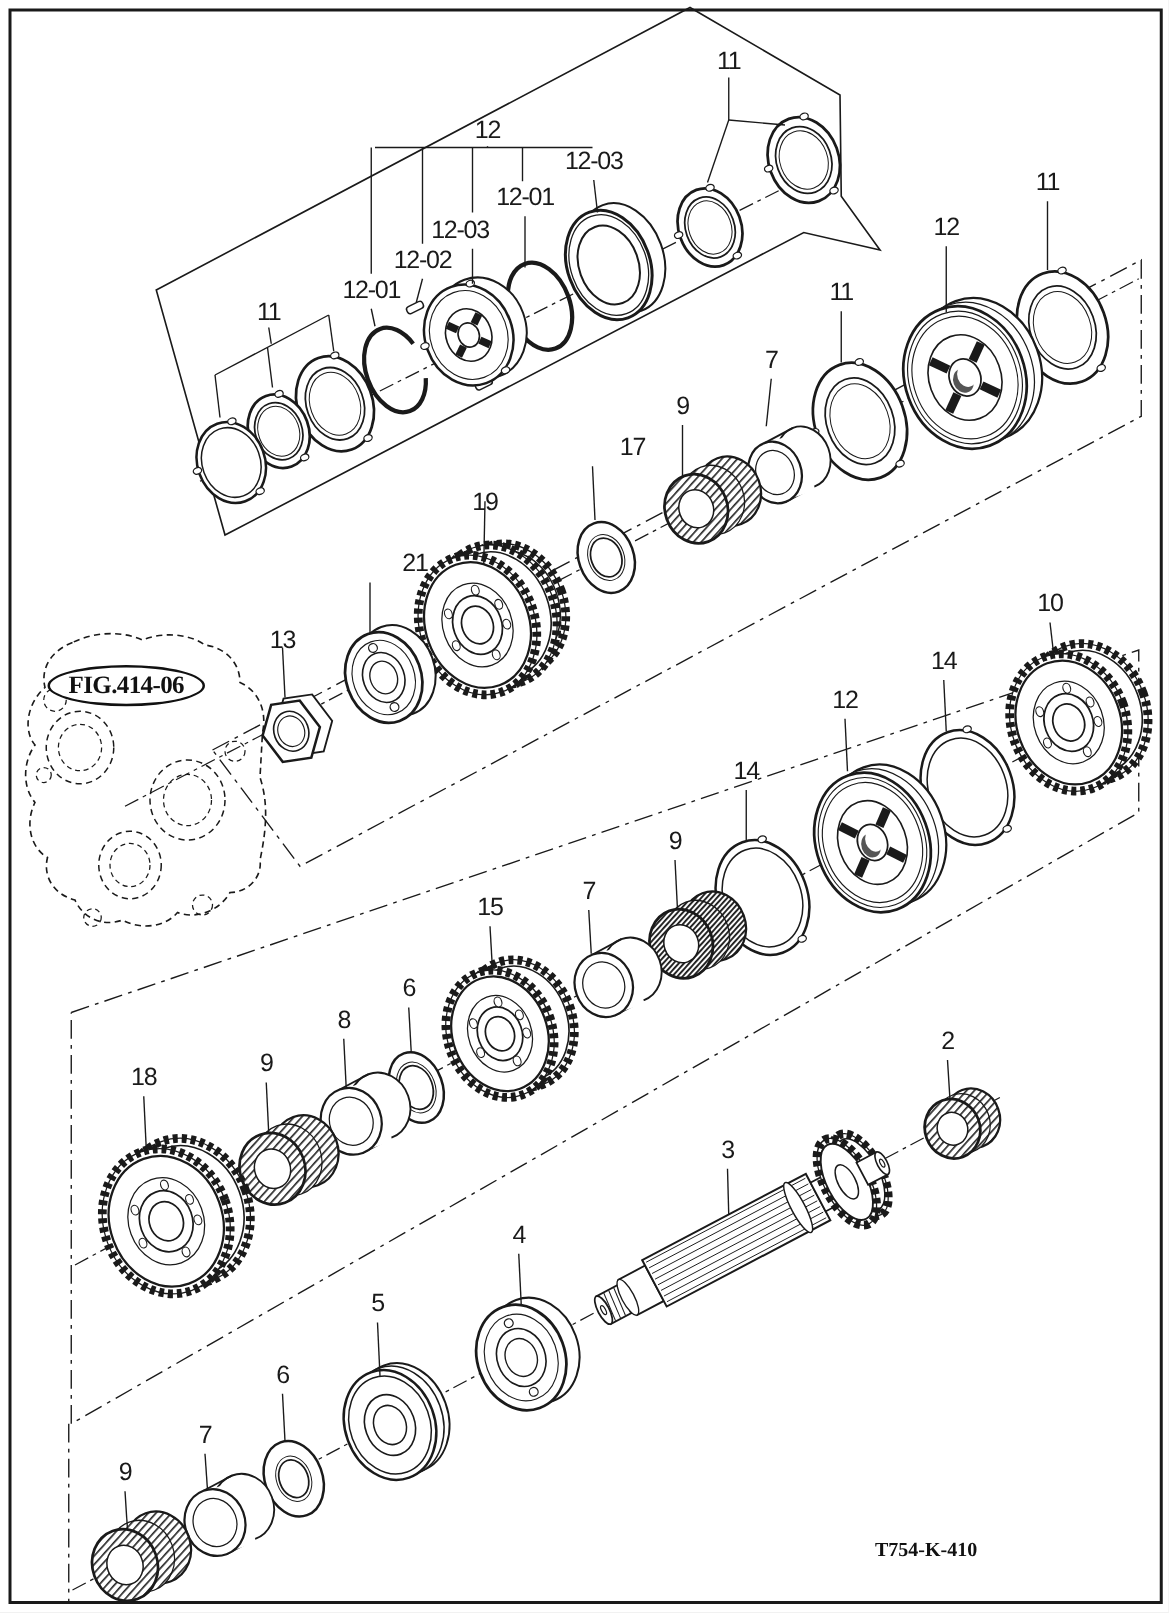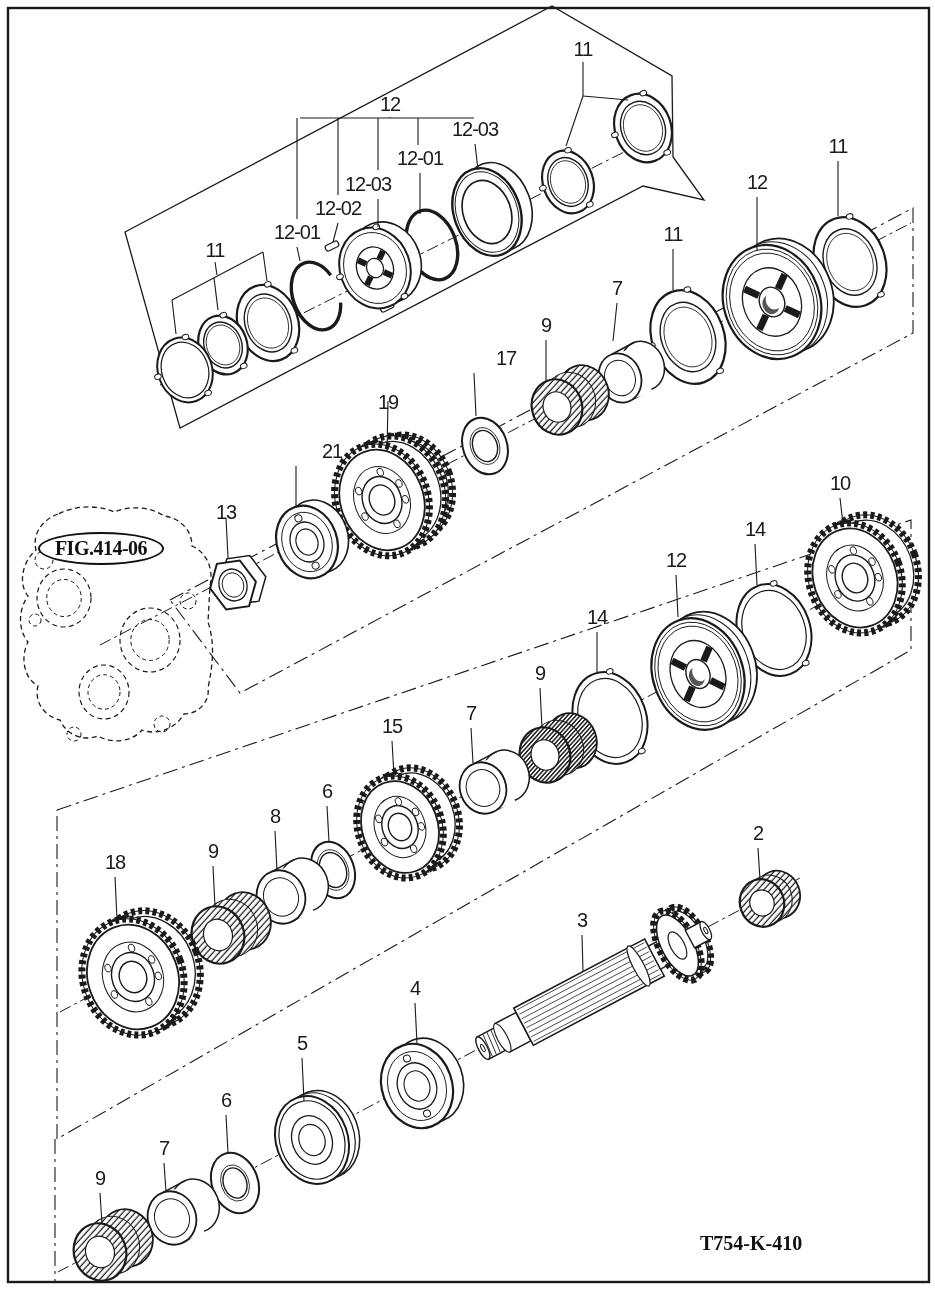--- a/index.html
+++ b/index.html
@@ -6,21 +6,21 @@
   .page{position:relative;width:935px;height:1290px;background:#fff;overflow:hidden;
         font-family:"Liberation Sans",sans-serif;}
   svg{position:absolute;left:0;top:0;}
   .callout{position:absolute;transform:translate(-50%,-50%);font-size:20px;color:#1a1a1a;
            letter-spacing:-1px;white-space:nowrap;line-height:1;}
   .fig-badge{position:absolute;left:38px;top:532px;width:122px;height:29px;background:#fff;
              border:2.6px solid #111;border-radius:50%;display:flex;align-items:center;justify-content:center;
              font-family:"Liberation Serif",serif;font-weight:bold;font-size:20px;color:#111;
              letter-spacing:-0.5px;z-index:5;}
   .drawing-no{position:absolute;left:700px;top:1232px;font-family:"Liberation Serif",serif;
-              font-weight:bold;font-size:20px;color:#111;z-index:5;}
+              font-weight:bold;font-size:16px;color:#111;z-index:5;}
 </style>
 </head>
 <body>
 
 <div class="page">
   <svg id="diagram" width="935" height="1290" viewBox="0 0 935 1290">
     <defs>
       <pattern id="h1" width="6" height="4.6" patternUnits="userSpaceOnUse" patternTransform="rotate(-28)">
         <rect width="6" height="4.6" fill="#fff"></rect>
         <line x1="0" y1="2.2" x2="6" y2="2.2" stroke="#1a1a1a" stroke-width="1.25"></line>

